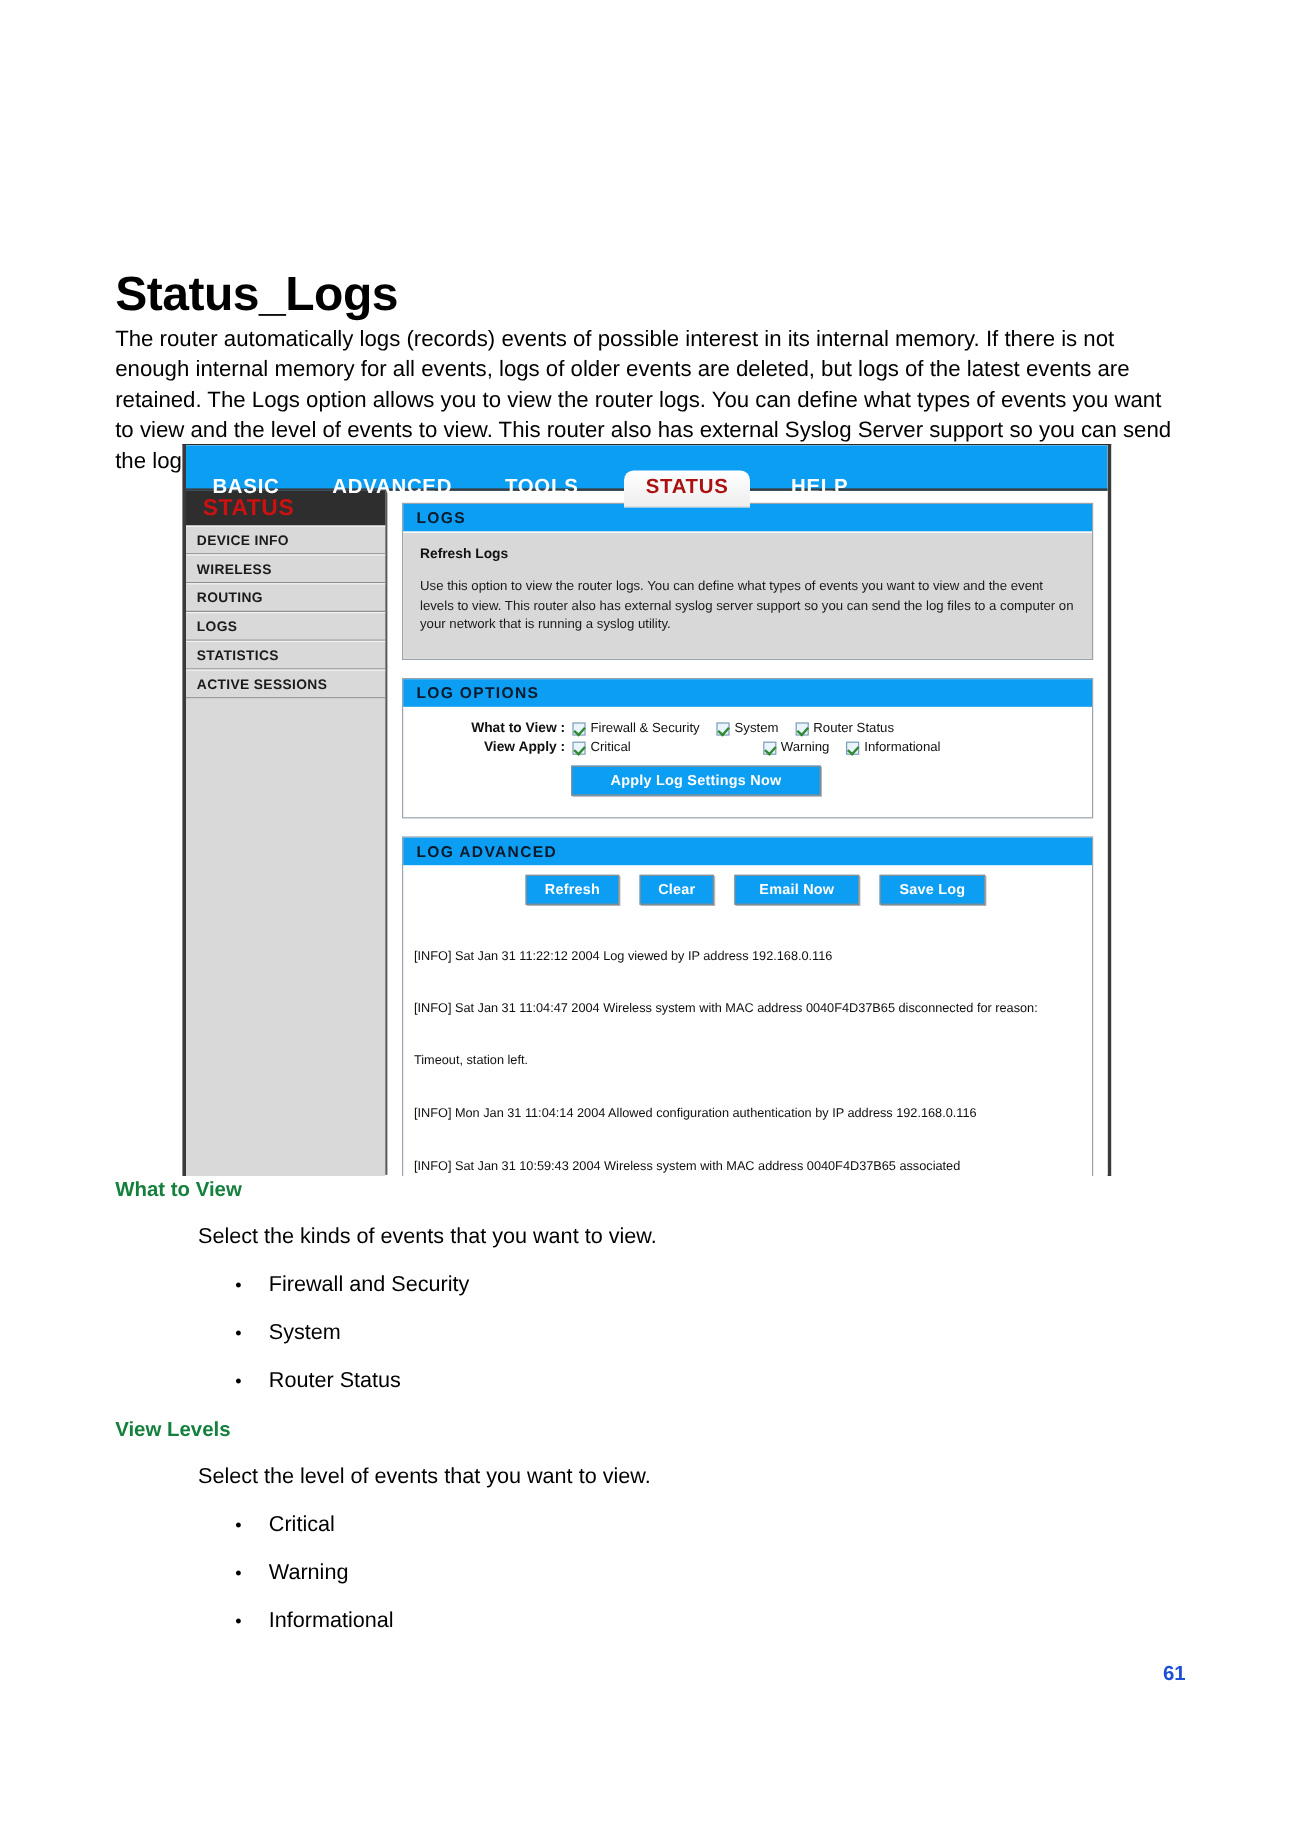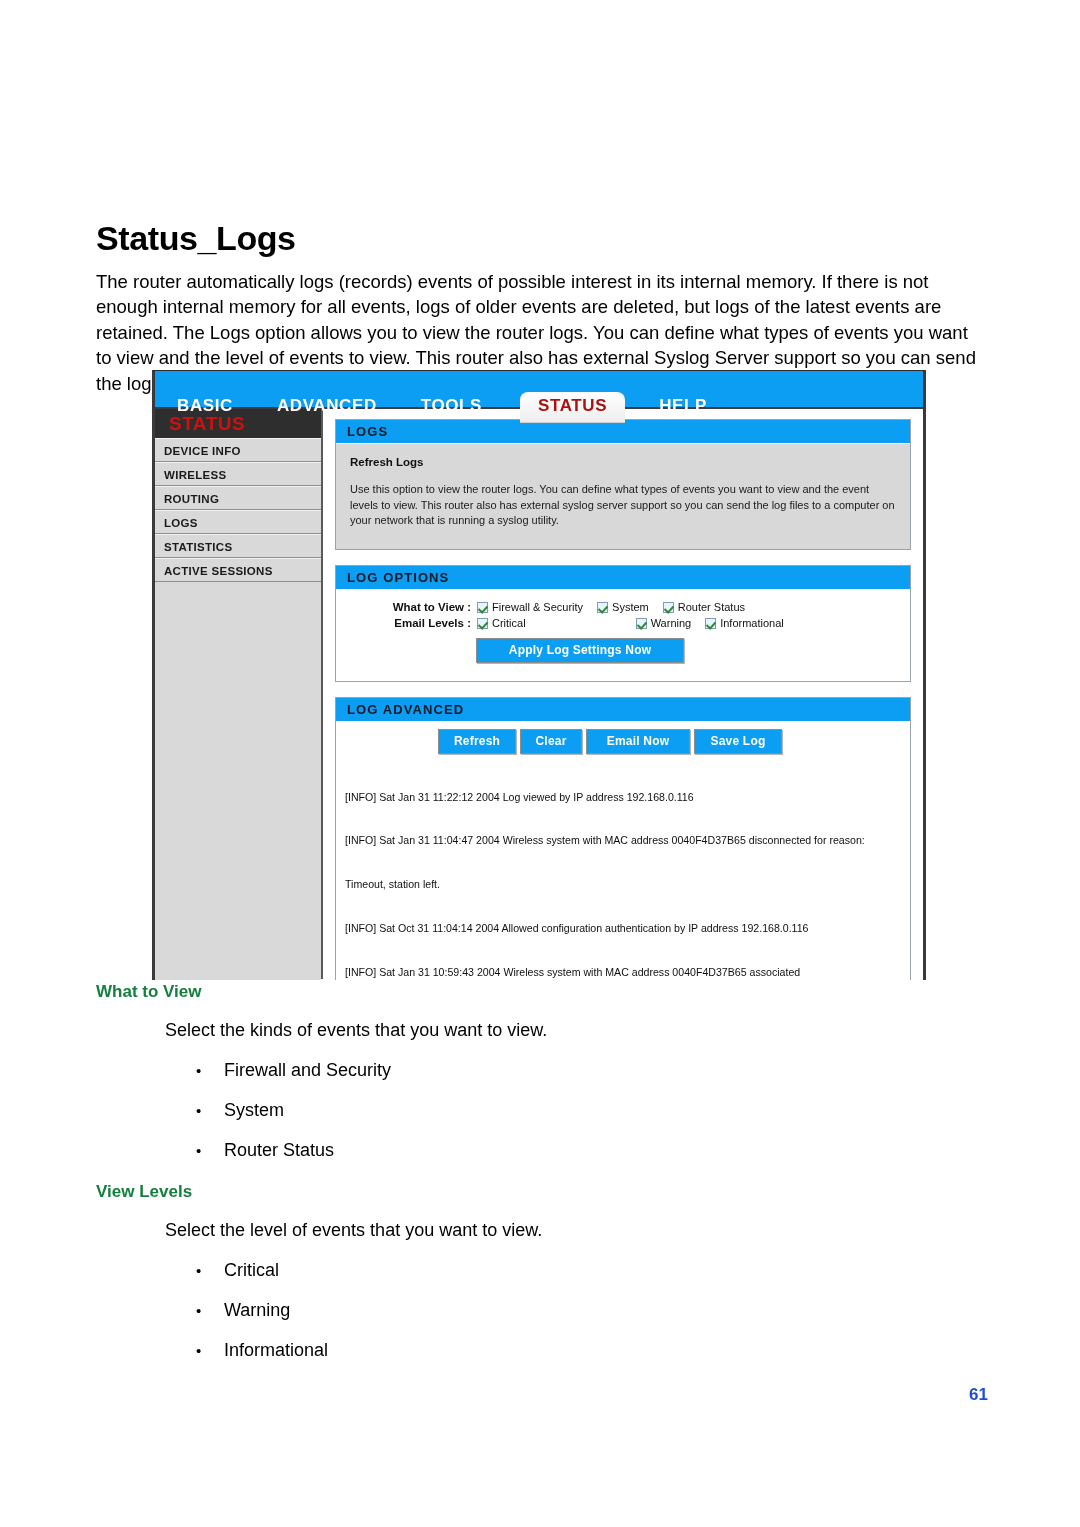--- a/index.html
+++ b/index.html
@@ -21,21 +21,21 @@
     left: 0; top: 0;
     width: 1080px;
     height: 1527px;
   }
 
   
   .doc-title {
     position: absolute;
     left: 96px;
     top: 196px;
-    font-size: 34px;
+    font-size: 40px;
     font-weight: bold;
     letter-spacing: -0.4px;
     color: #000;
   }
   .doc-intro {
     position: absolute;
     left: 96px;
     top: 250px;
     width: 890px;
     font-size: 18.5px;
@@ -250,21 +250,21 @@
     font-family: "Liberation Sans", sans-serif;
   }
   .btn-apply {
     width: 208px;
     margin: 5px 0 6px 128px;
   }
 
   
   .details-btns {
     display: flex;
-    gap: 4px;
+    gap: 17px;
     padding: 4px 0 6px 96px;
   }
   .btn-refresh { width: 78px; }
   .btn-clear { width: 62px; }
   .btn-email { width: 104px; }
   .btn-save { width: 88px; }
 
   .log-lines {
     font-size: 10.6px;
     line-height: 14.6px;
@@ -367,21 +367,21 @@
                 <span class="opt-label">What to View :</span>
                 <span class="cb"></span>
                 <span class="cb-text">Firewall &amp; Security</span>
                 <span class="cb"></span>
                 <span class="cb-text">System</span>
                 <span class="cb"></span>
                 <span class="cb-text wide">Router Status</span>
               </div>
 
               <div class="opt-row">
-                <span class="opt-label">Email Levels :</span>
+                <span class="opt-label">View Apply :</span>
                 <span class="cb"></span>
                 <span class="cb-text">Critical</span>
                 <span class="spacer-gap"></span>
                 <span class="cb"></span>
                 <span class="cb-text">Warning</span>
                 <span class="cb"></span>
                 <span class="cb-text wide">Informational</span>
               </div>
 
               <div class="btn btn-apply">Apply Log Settings Now</div>
@@ -394,21 +394,21 @@
               <div class="details-btns">
                 <span class="btn btn-refresh">Refresh</span>
                 <span class="btn btn-clear">Clear</span>
                 <span class="btn btn-email">Email Now</span>
                 <span class="btn btn-save">Save Log</span>
               </div>
               <div class="log-lines">
                 <span class="log-line">[INFO] Sat Jan 31 11:22:12 2004 Log viewed by IP address 192.168.0.116</span>
                 <span class="log-line">[INFO] Sat Jan 31 11:04:47 2004 Wireless system with MAC address 0040F4D37B65 disconnected for reason:</span>
                 <span class="log-line">Timeout, station left.</span>
-                <span class="log-line">[INFO] Sat Oct 31 11:04:14 2004 Allowed configuration authentication by IP address 192.168.0.116</span>
+                <span class="log-line">[INFO] Mon Jan 31 11:04:14 2004 Allowed configuration authentication by IP address 192.168.0.116</span>
                 <span class="log-line">[INFO] Sat Jan 31 10:59:43 2004 Wireless system with MAC address 0040F4D37B65 associated</span>
                 
                 
                 
                 
                 
                 
                 
                 
                 

